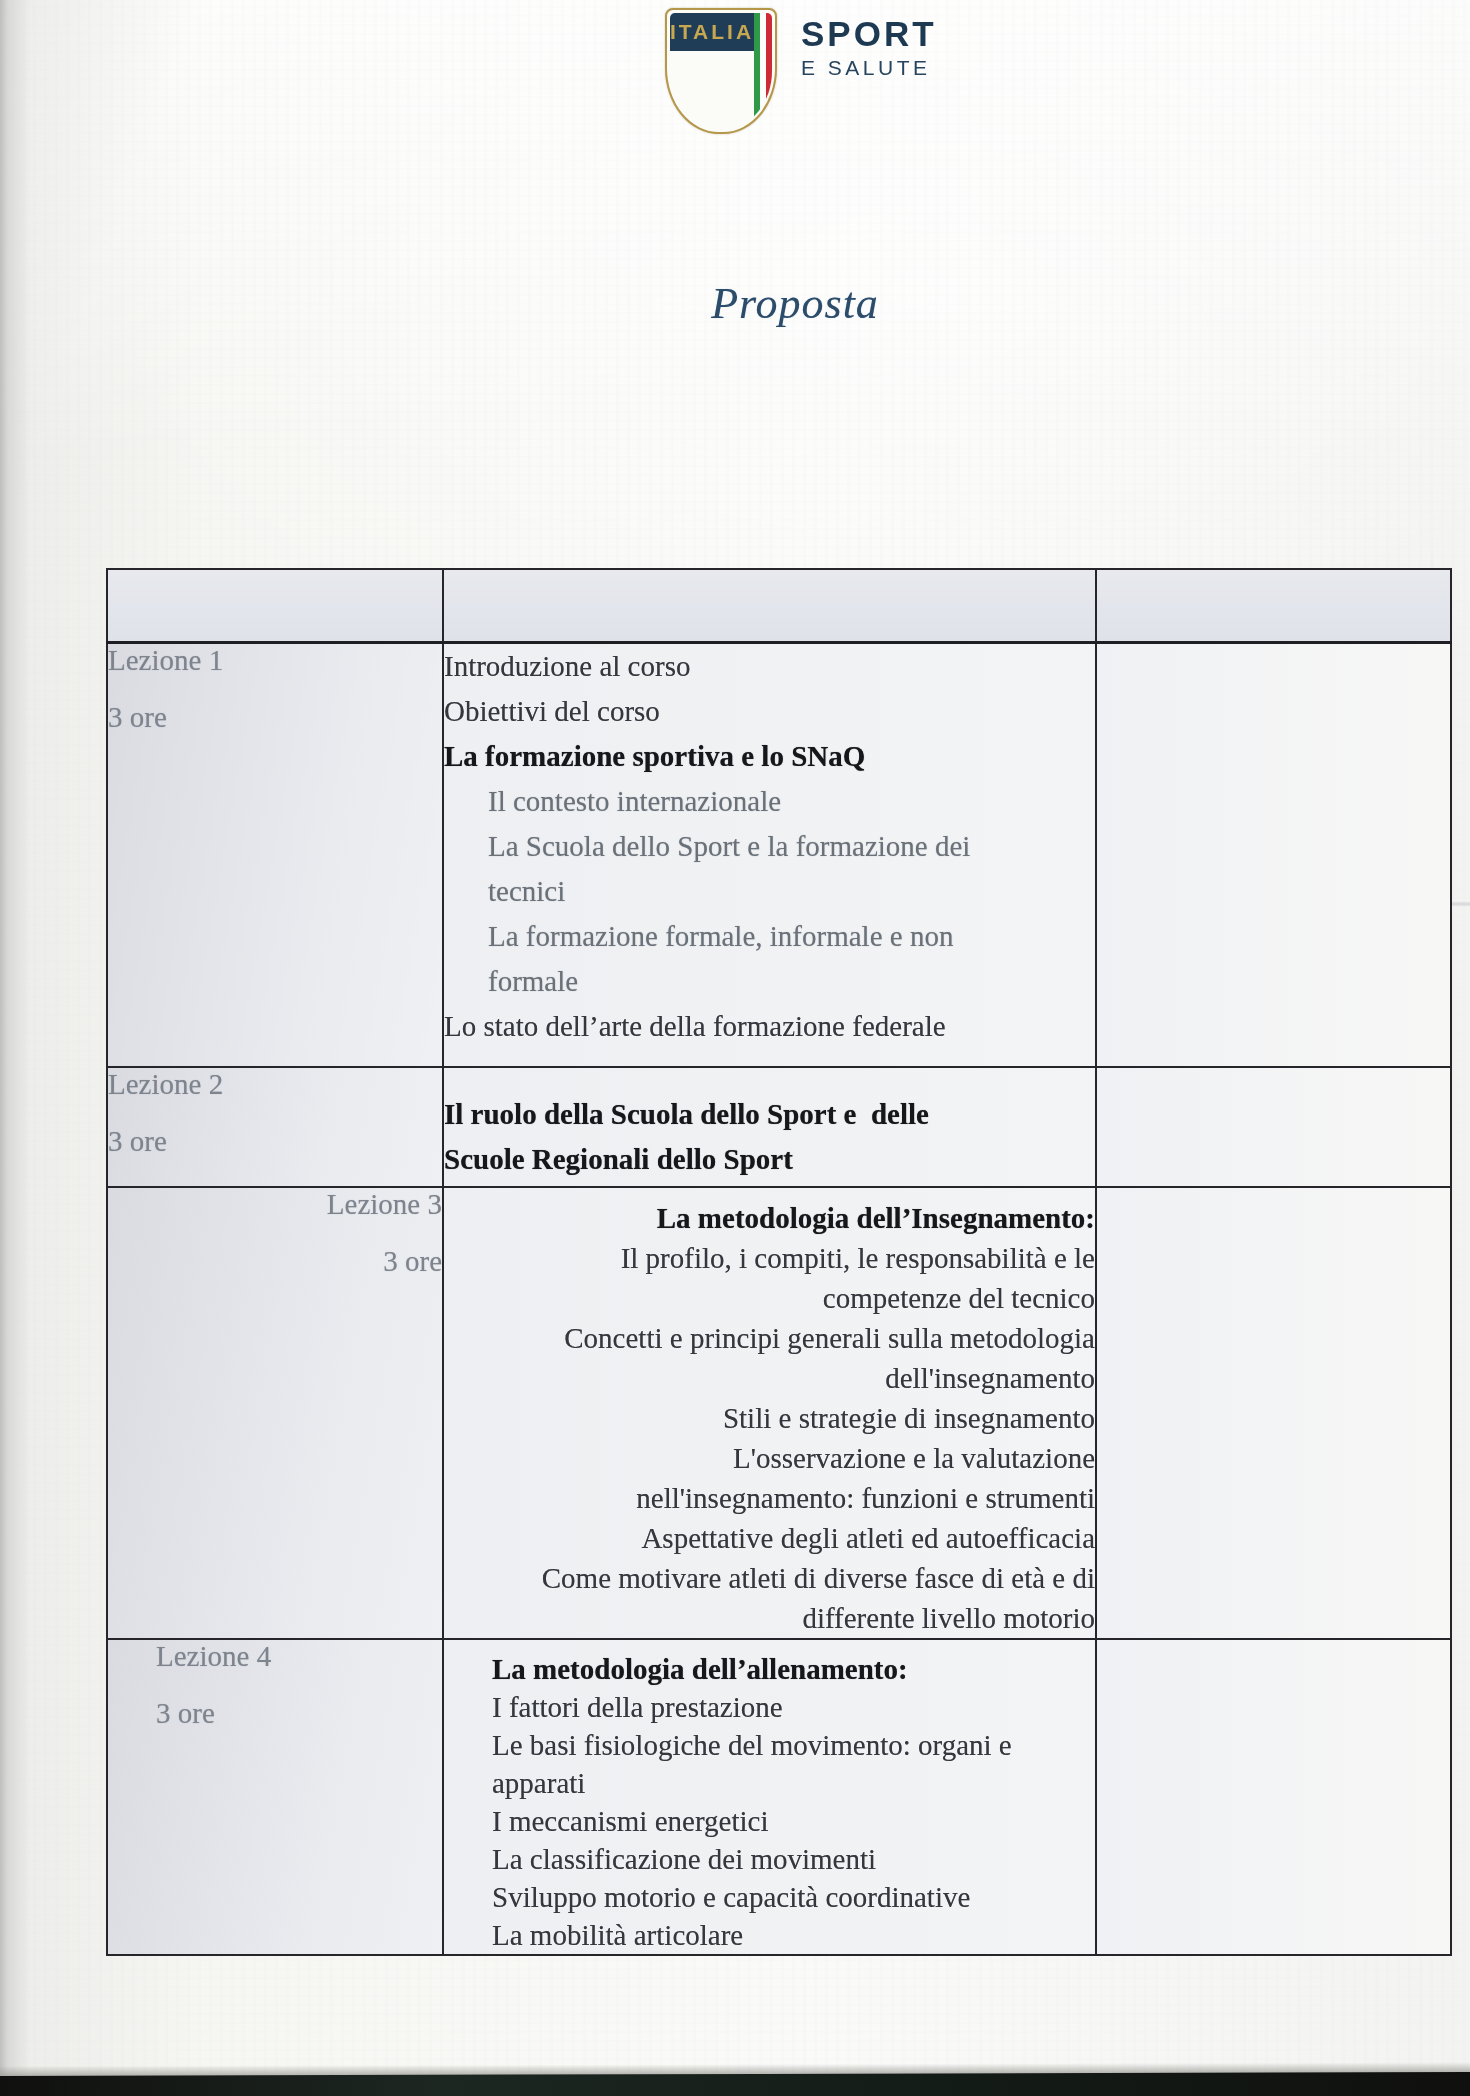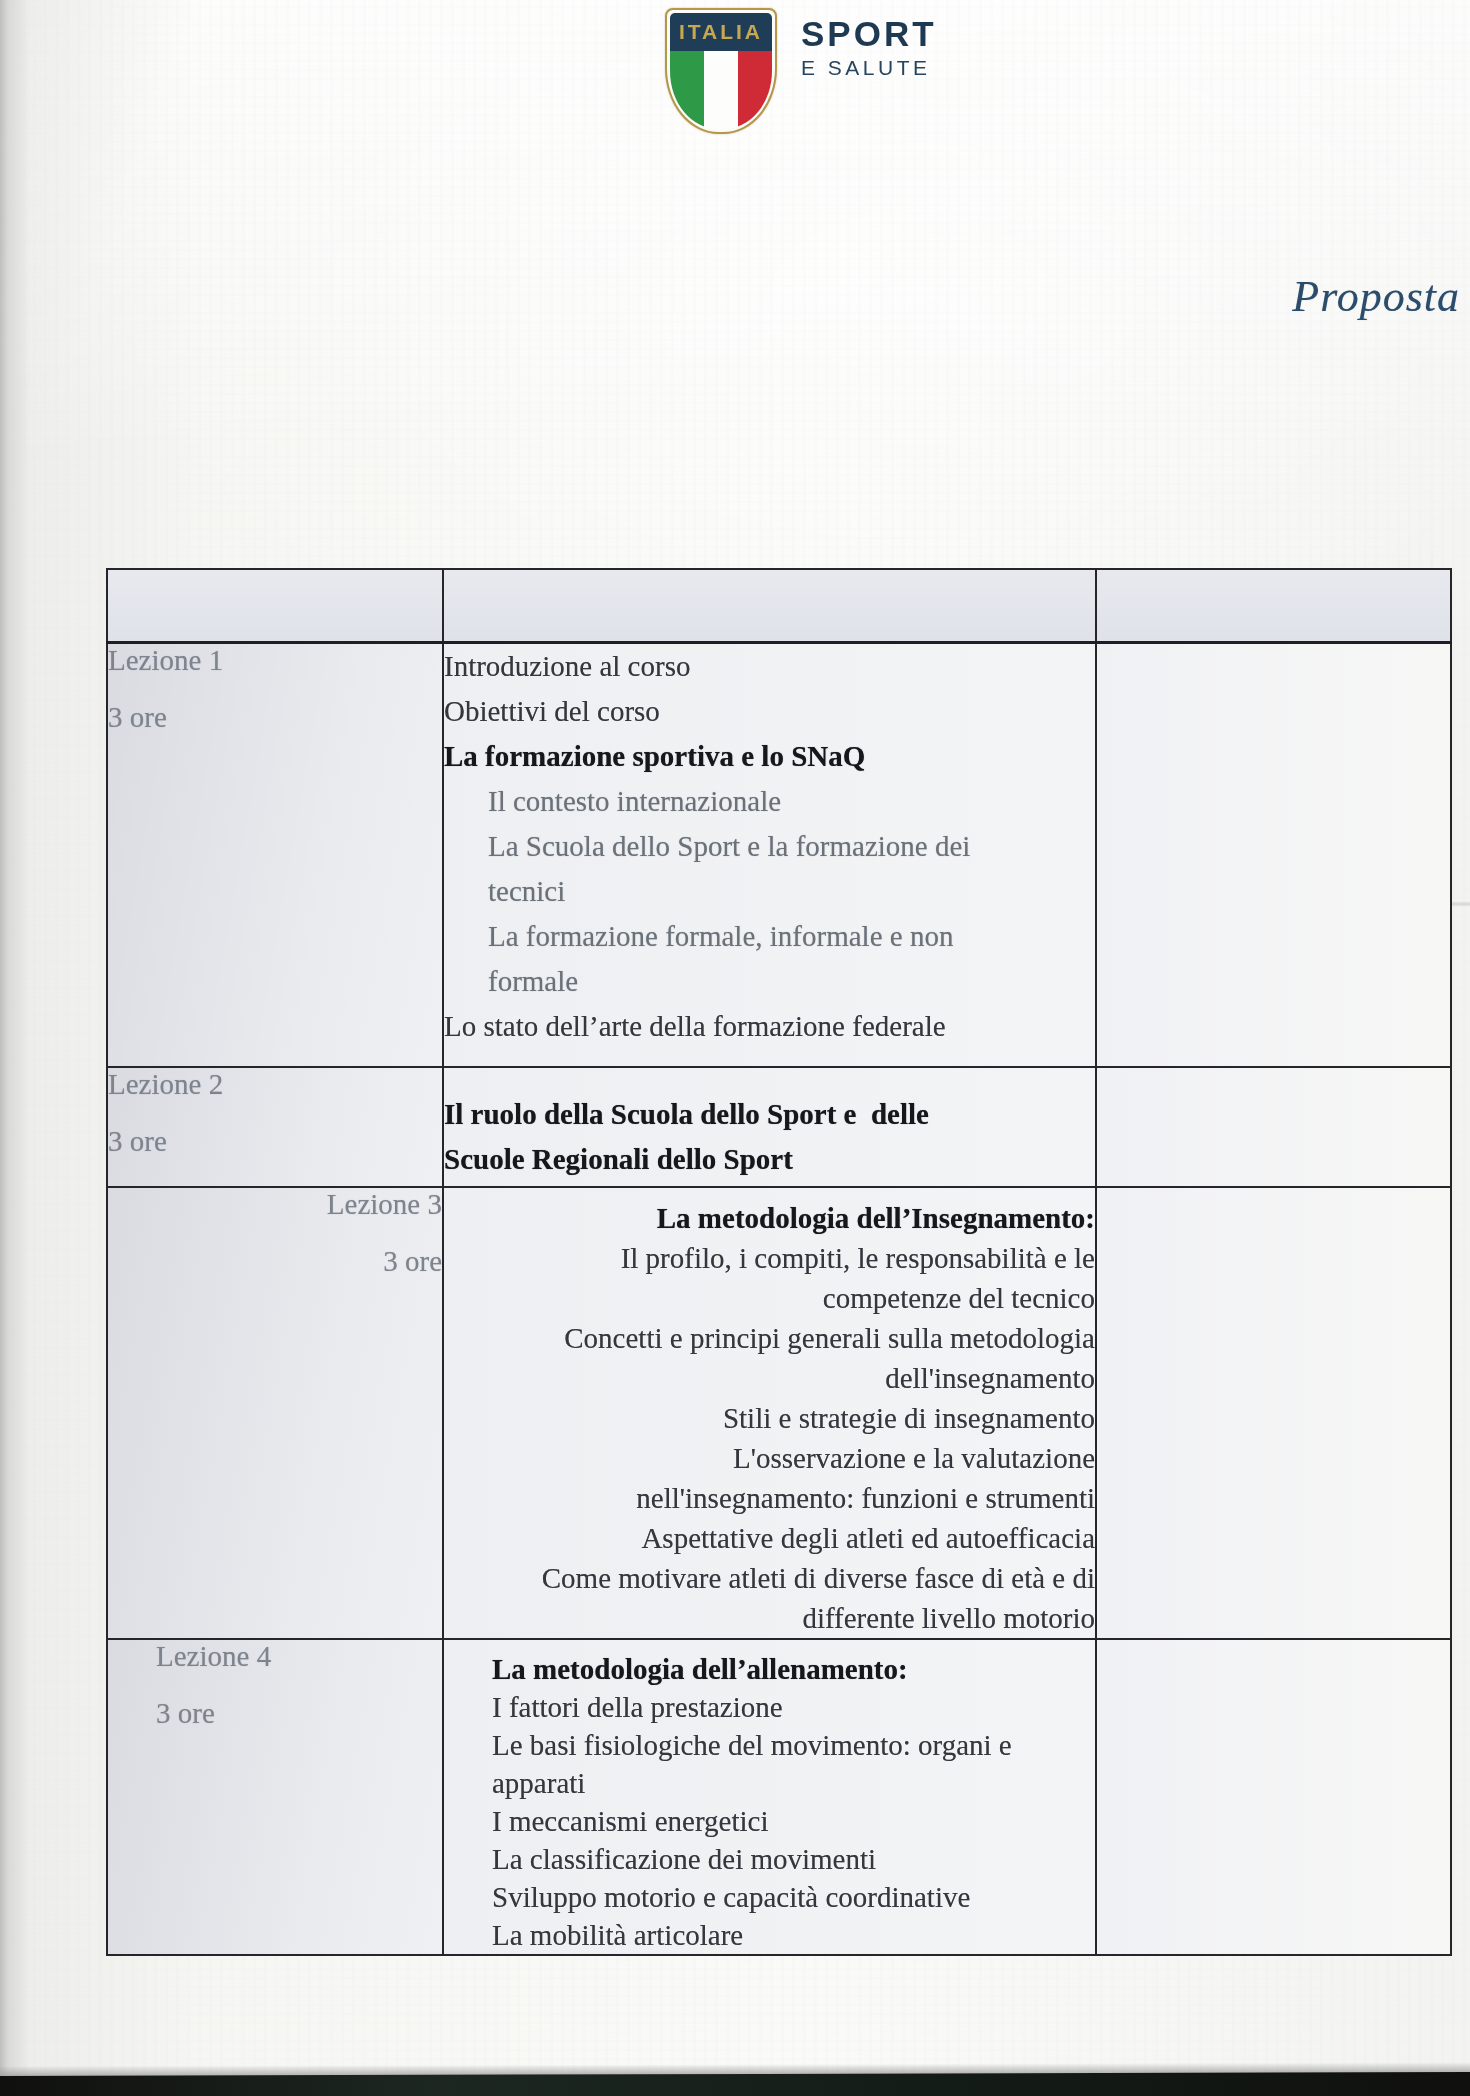--- a/index.html
+++ b/index.html
@@ -51,37 +51,37 @@
   
   .logo-wrap{position:absolute;left:665px;top:8px;display:flex;align-items:flex-start;}
   .shield{
     width:112px;height:126px;box-sizing:border-box;
     border:2px solid #b5974a;border-radius:8px 8px 54px 54px / 8px 8px 66px 66px;
     padding:3px;background:#fbfbf8;
     box-shadow:0 0 2px rgba(120,100,40,.4);
   }
   .shield-inner{
     height:100%;border-radius:5px 5px 48px 48px / 5px 5px 58px 58px;
-    overflow:hidden;display:flex;flex-direction:column;
+    overflow:hidden;display:flex;flex-direction:row;
   }
   .shield-band{
     height:38px;background:#203d57;display:flex;align-items:center;justify-content:center;
     color:#c8a751;font-family:"Liberation Sans",sans-serif;font-weight:bold;
     font-size:21px;letter-spacing:3px;
   }
   .stripes{flex:1;display:flex;}
   .stripe{flex:1;}
   .stripe.green{background:#2e9a47;}
   .stripe.white{background:#fdfdfb;}
   .stripe.red{background:#ce2b37;}
   .brand{margin-left:24px;padding-top:8px;font-family:"Liberation Sans",sans-serif;color:#1e3a52;}
   .brand-top{font-size:35px;font-weight:bold;letter-spacing:3px;line-height:36px;}
   .brand-bottom{font-size:21px;font-weight:400;letter-spacing:3.5px;line-height:26px;margin-top:3px;color:#27455e;}
   
-  .headings{position:absolute;left:130px;top:9px;width:1330px;text-align:right;}
+  .headings{position:absolute;left:130px;top:16px;width:1330px;text-align:center;}
   .kicker{
     margin-top:262px;font-size:44px;font-style:italic;color:#2b4c6b;
     letter-spacing:1px;text-shadow:0 0 1px rgba(43,76,107,.35);
   }
   .doc-title{
     margin-top:10px;font-size:45px;line-height:62px;color:#a43a39;
     text-shadow:0 0 1px rgba(164,58,57,.4);letter-spacing:.2px;
   }
   
   table.course{

